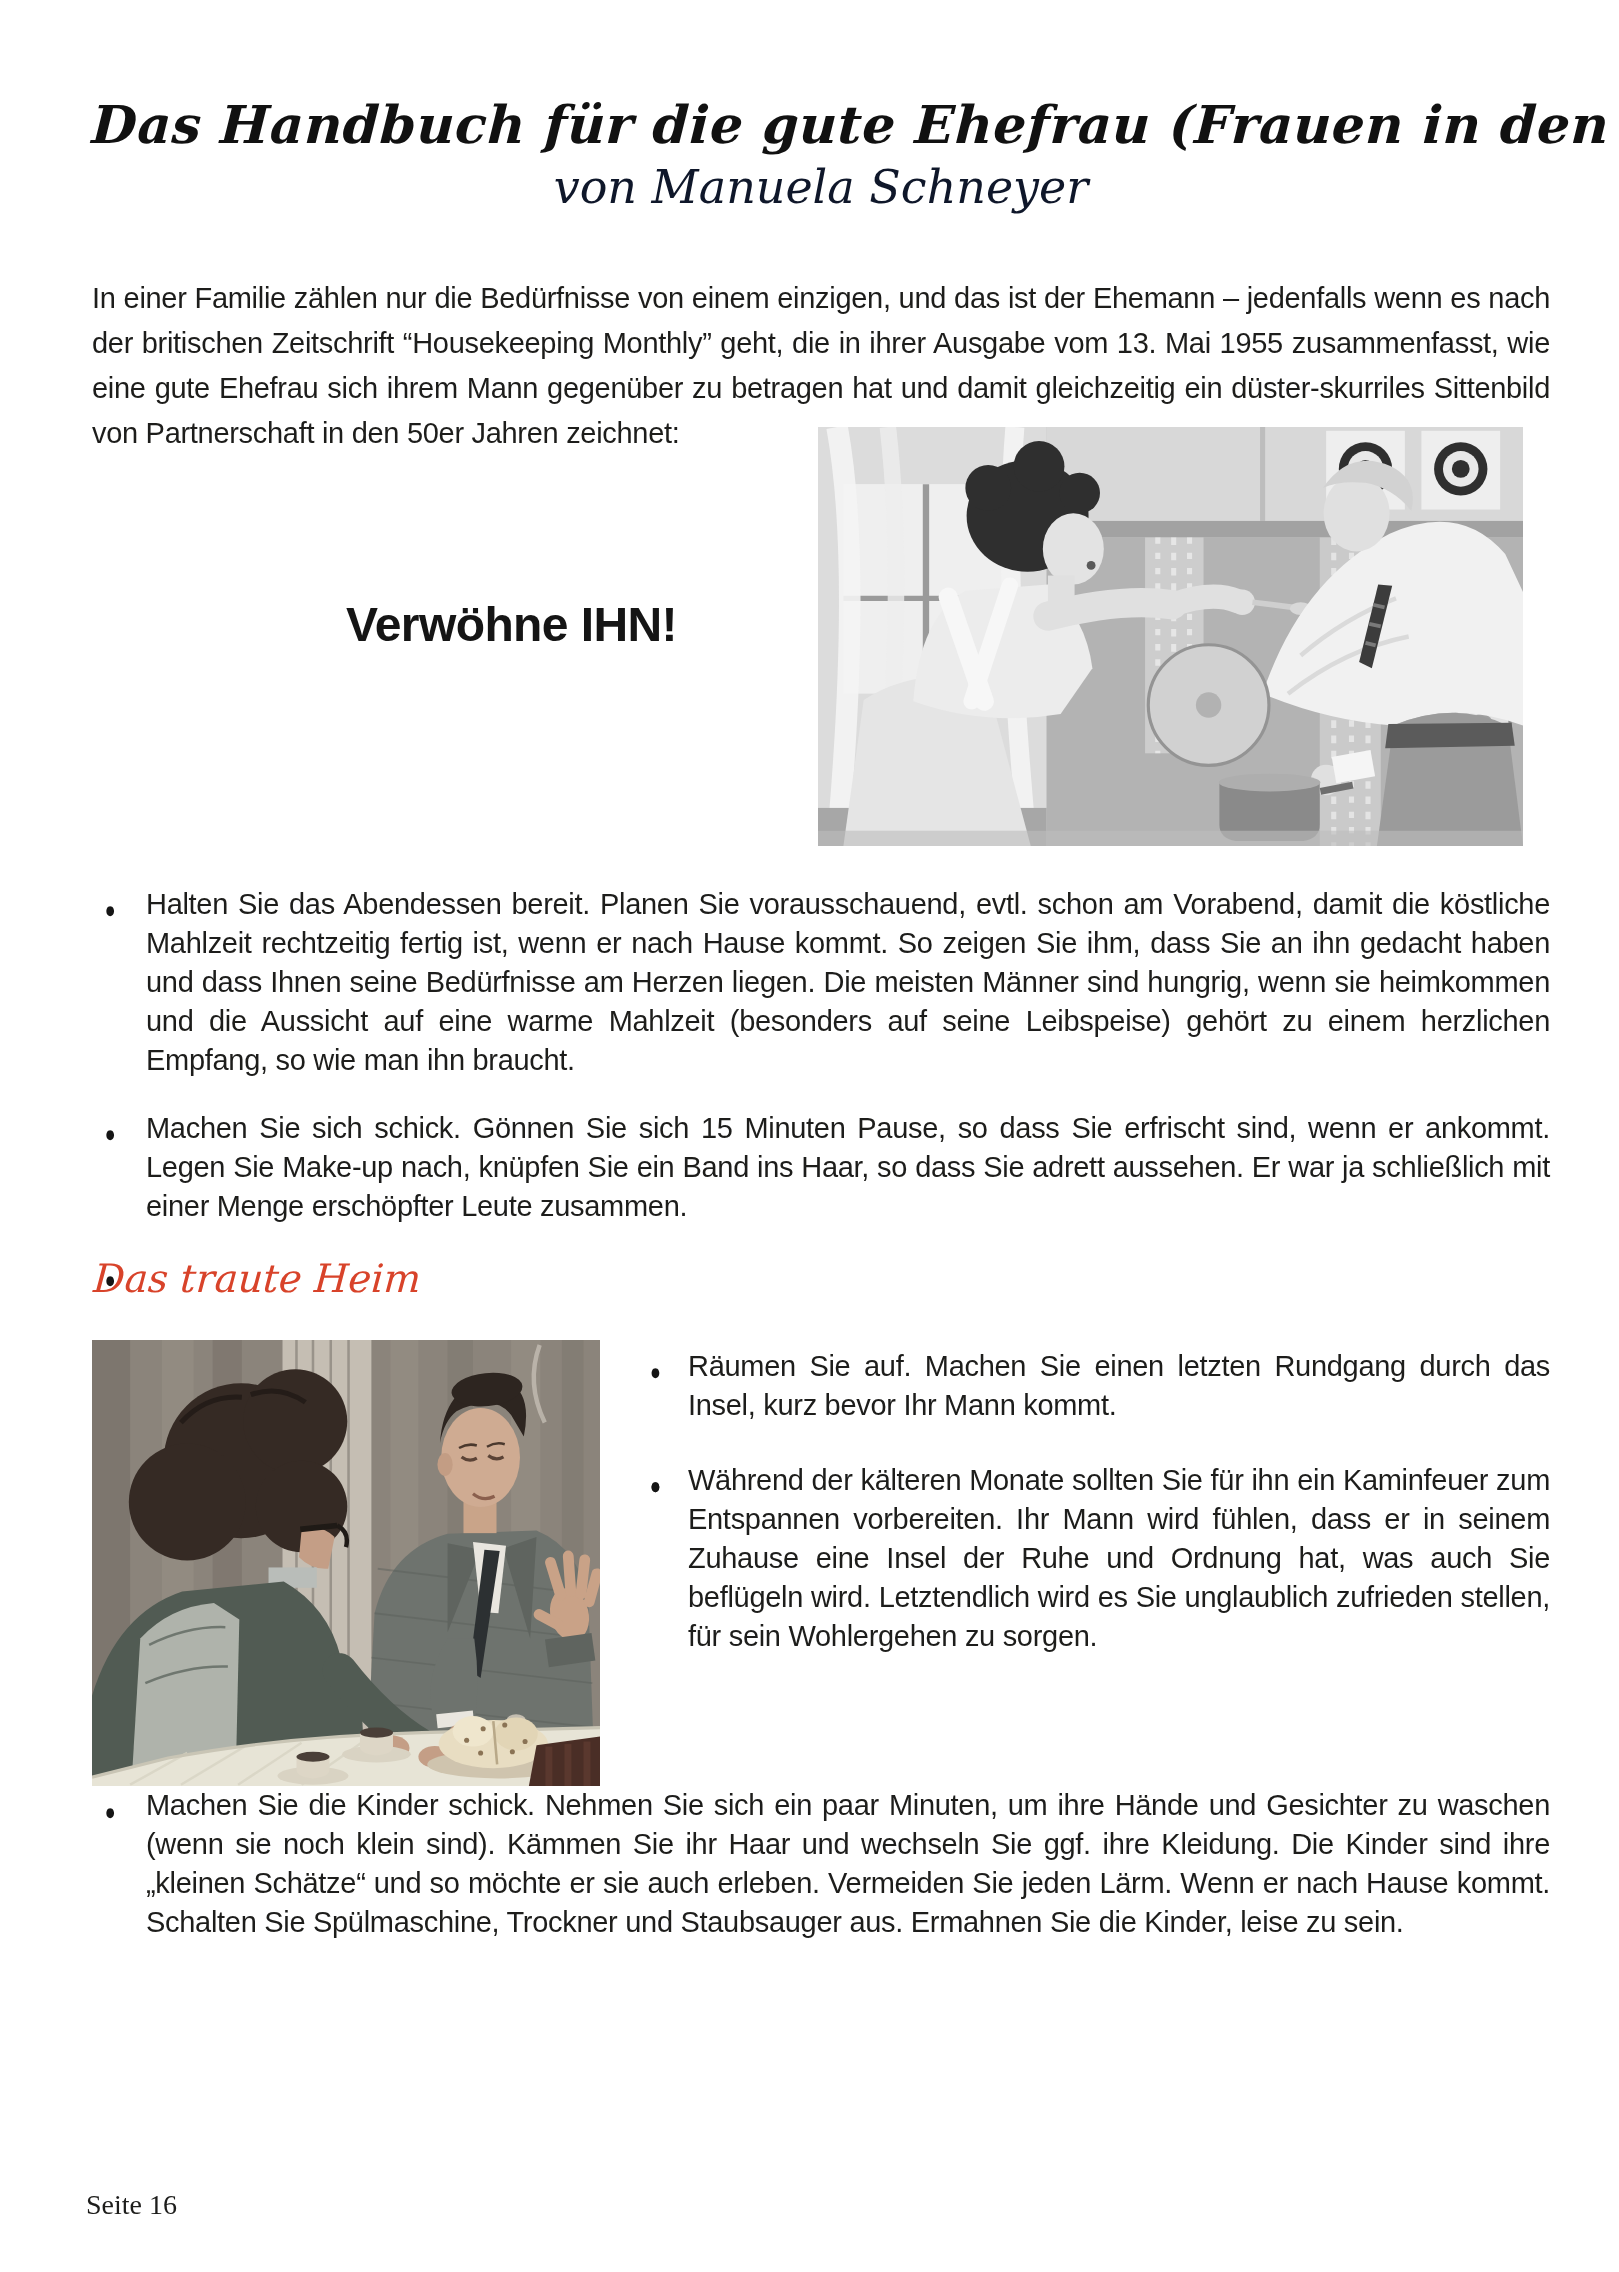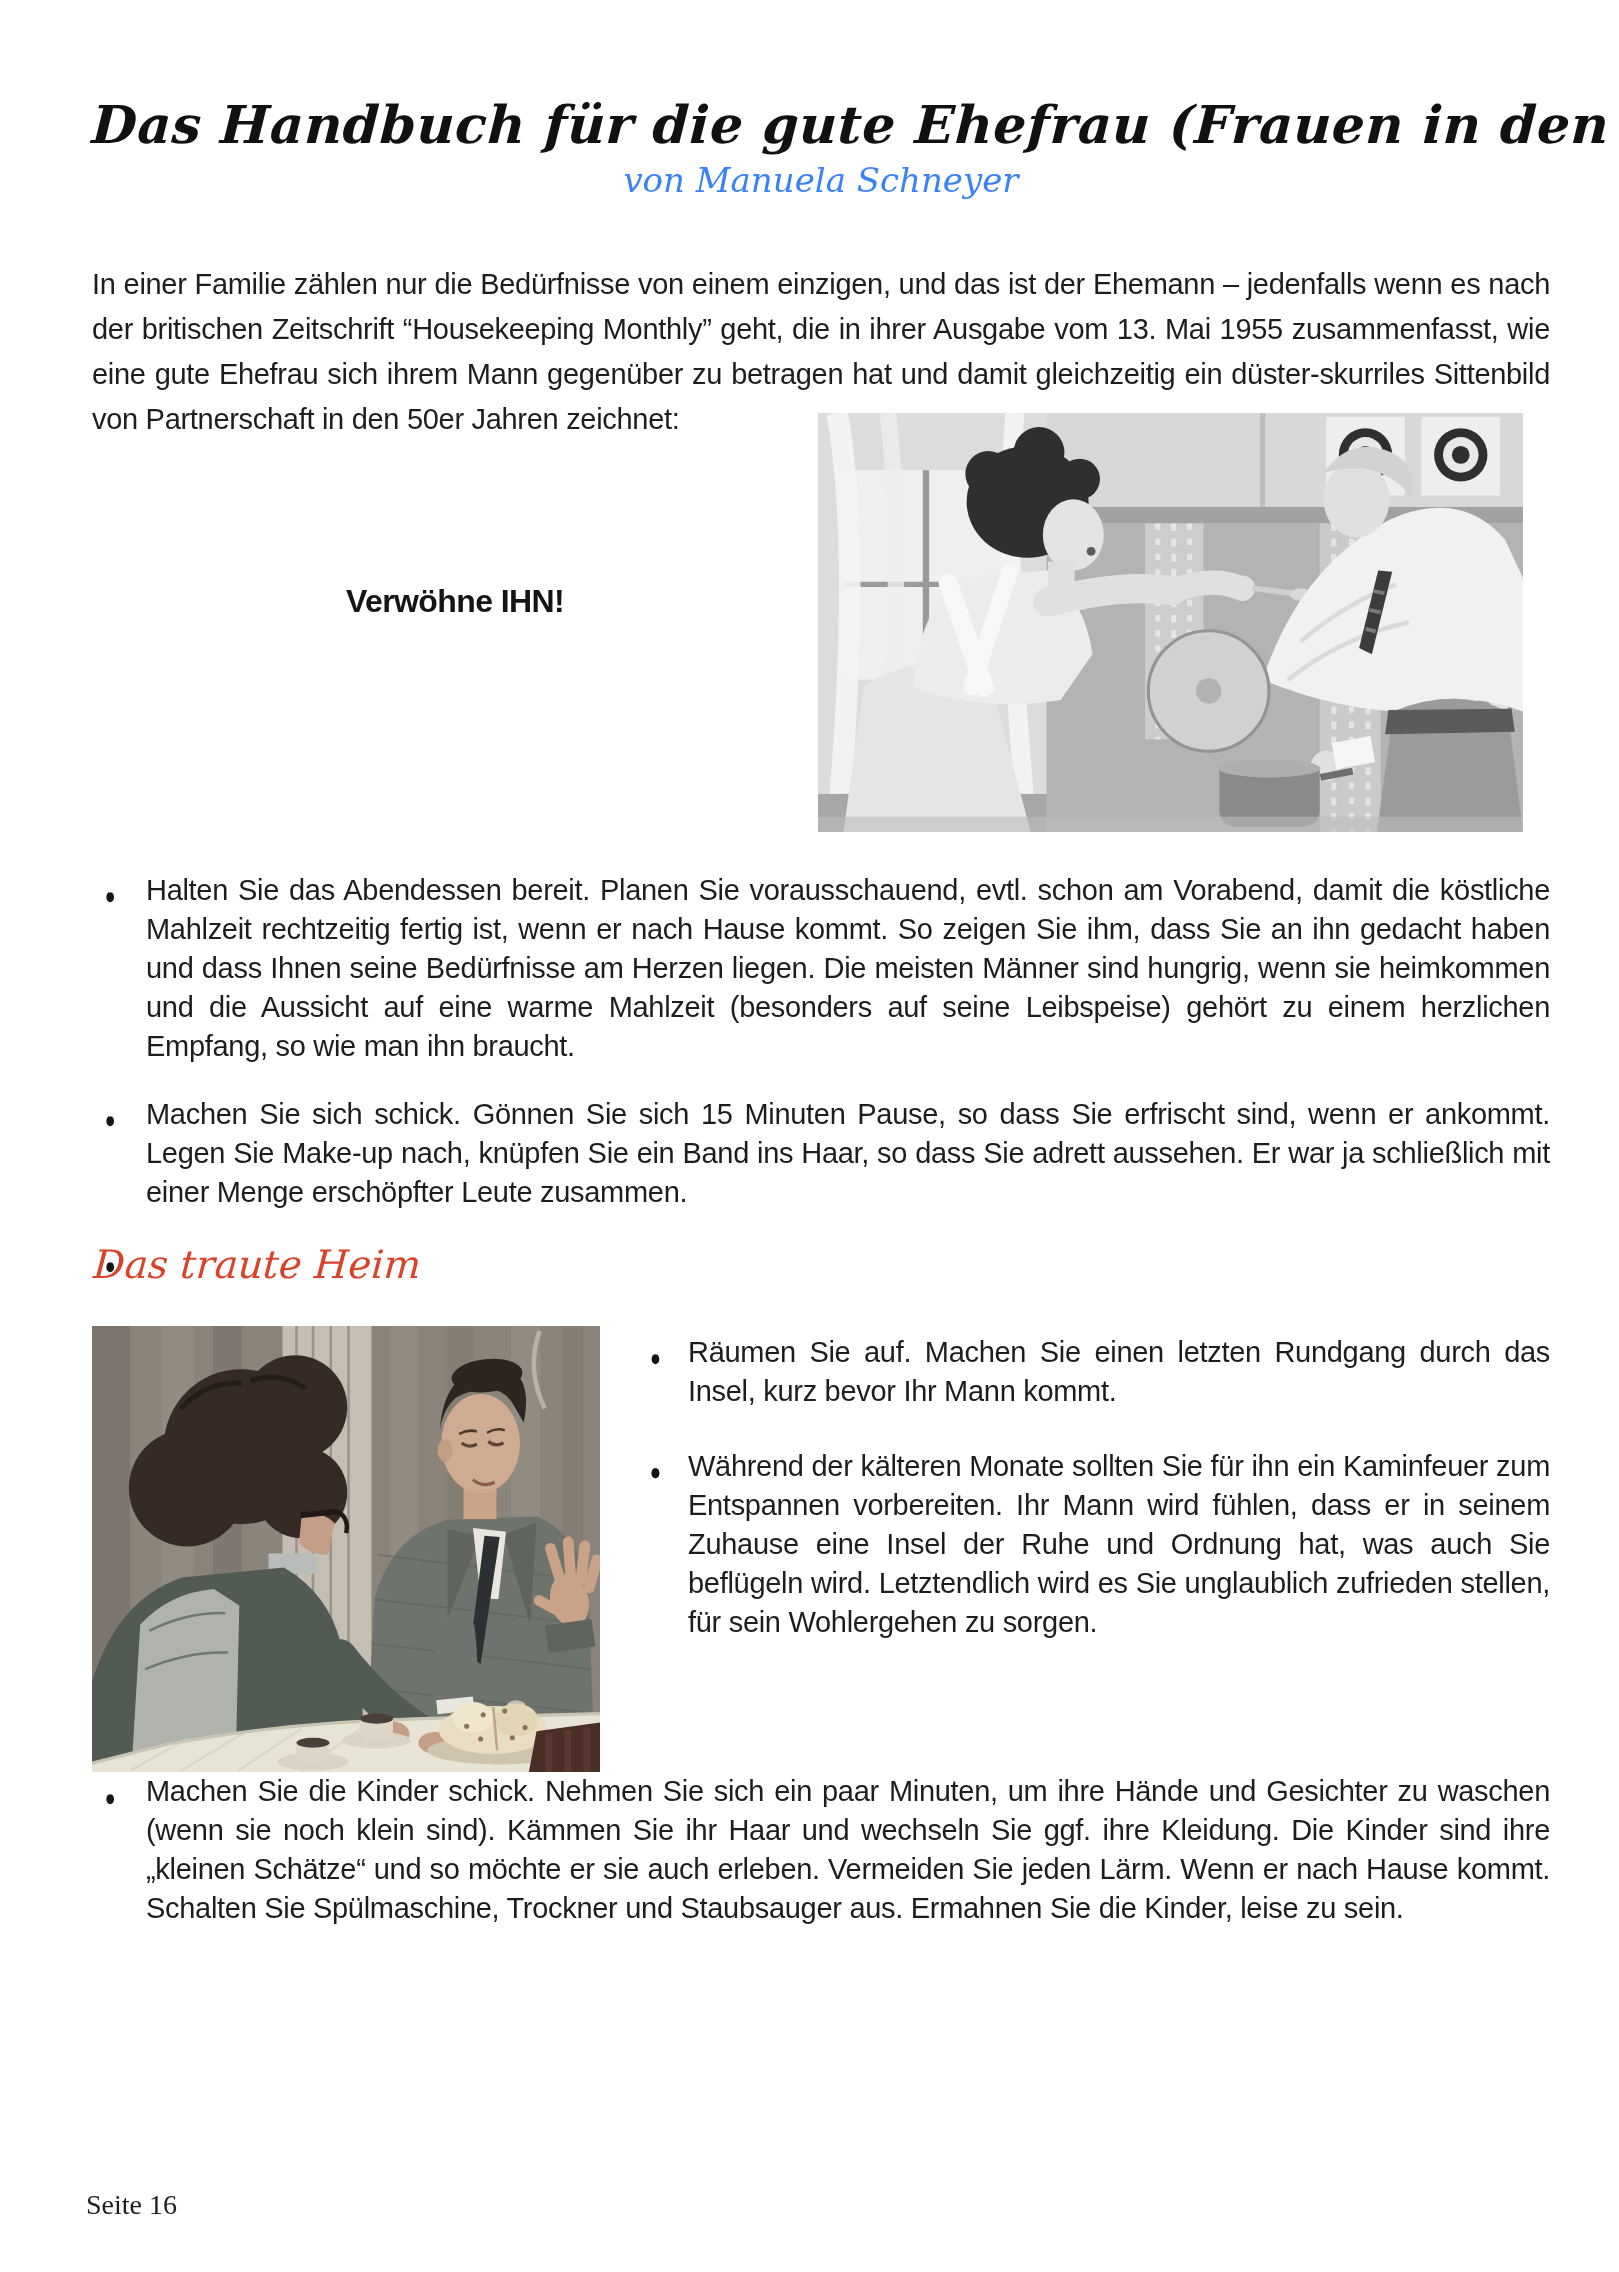--- a/index.html
+++ b/index.html
@@ -27,22 +27,22 @@
     color: #111111;
     white-space: nowrap;
     transform: skewX(-3deg);
   }
   .byline {
     margin-top: 5.1px;
     text-align: center;
     font-family: "DejaVu Serif", serif;
     font-style: italic;
     font-weight: 500;
-    font-size: 34px;
-    color: #3b82f6;
+    font-size: 46px;
+    color: #0f172a;
   }
   
   .intro {
     margin: 62px 0 0 0;
     font-size: 29px;
     line-height: 45px;
     text-align: justify;
     letter-spacing: -0.3px;
   }
   
@@ -52,21 +52,21 @@
     top: -29px;
     right: 27px;
     width: 705px;
     height: 419px;
     overflow: hidden;
   }
   .callout {
     position: absolute;
     left: 254px;
     top: 141px;
-    font-size: 32px;
+    font-size: 48px;
     font-weight: 700;
     letter-spacing: -0.6px;
     color: #151515;
   }
   
   ul.bullets { margin: 0; padding: 0; list-style: none; }
   ul.bullets li {
     position: relative;
     padding-left: 54px;
     margin: 0 0 29px 0;

